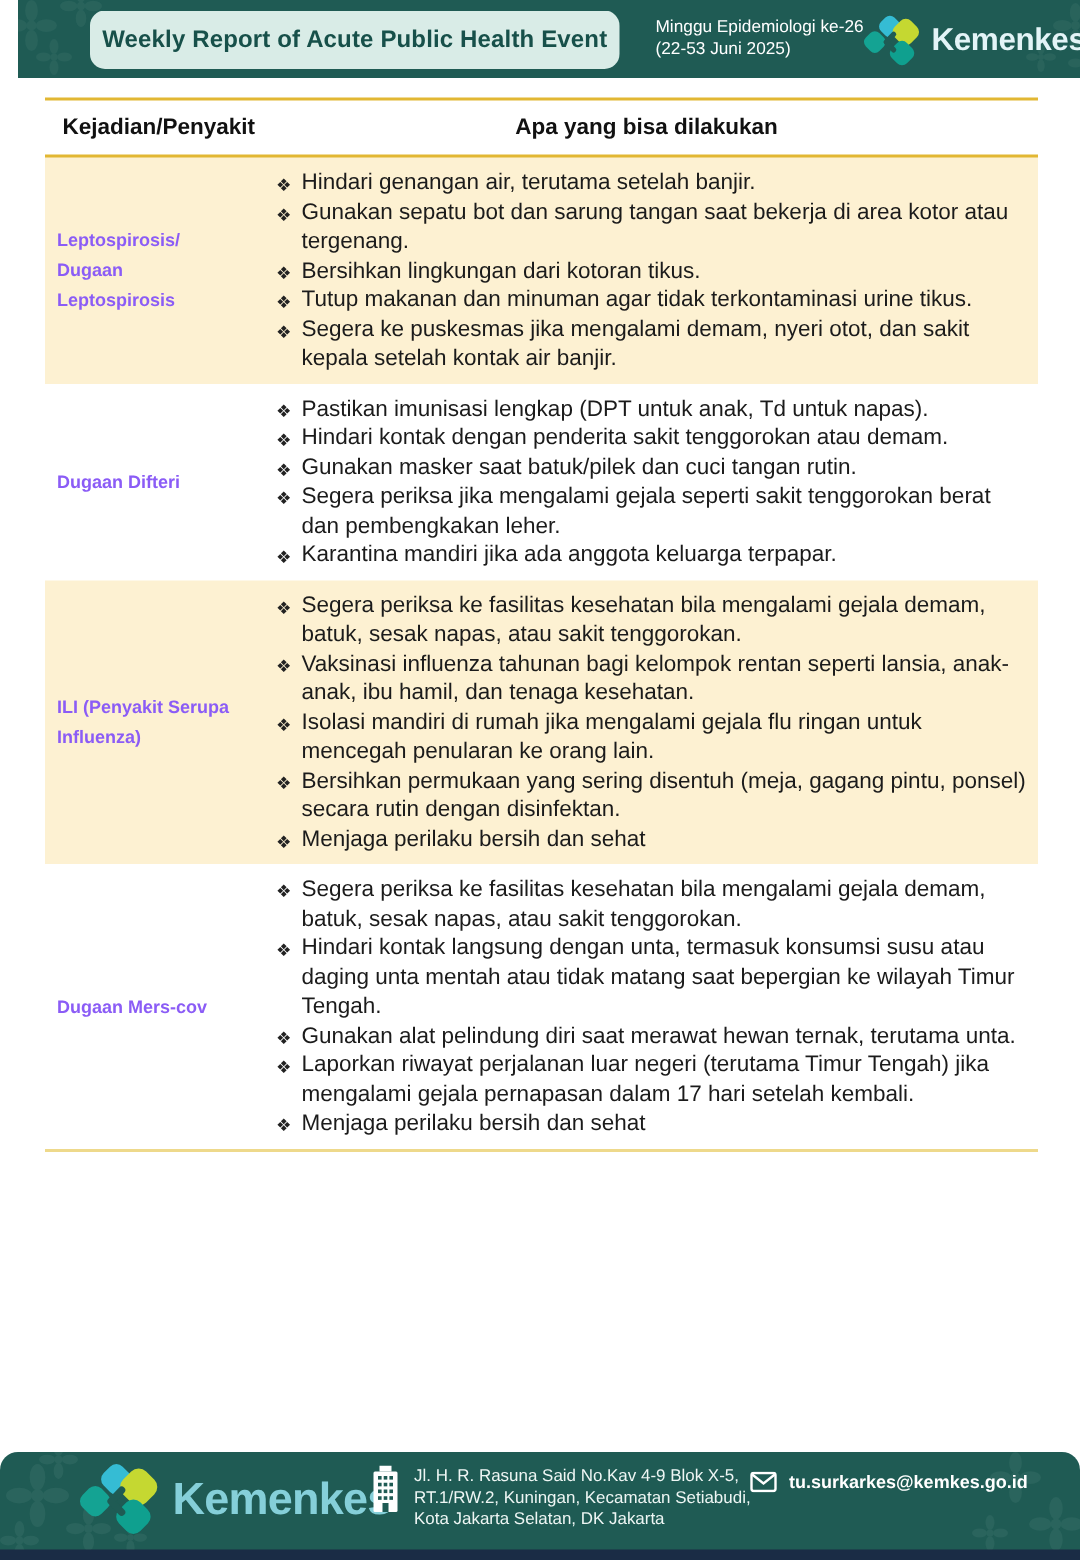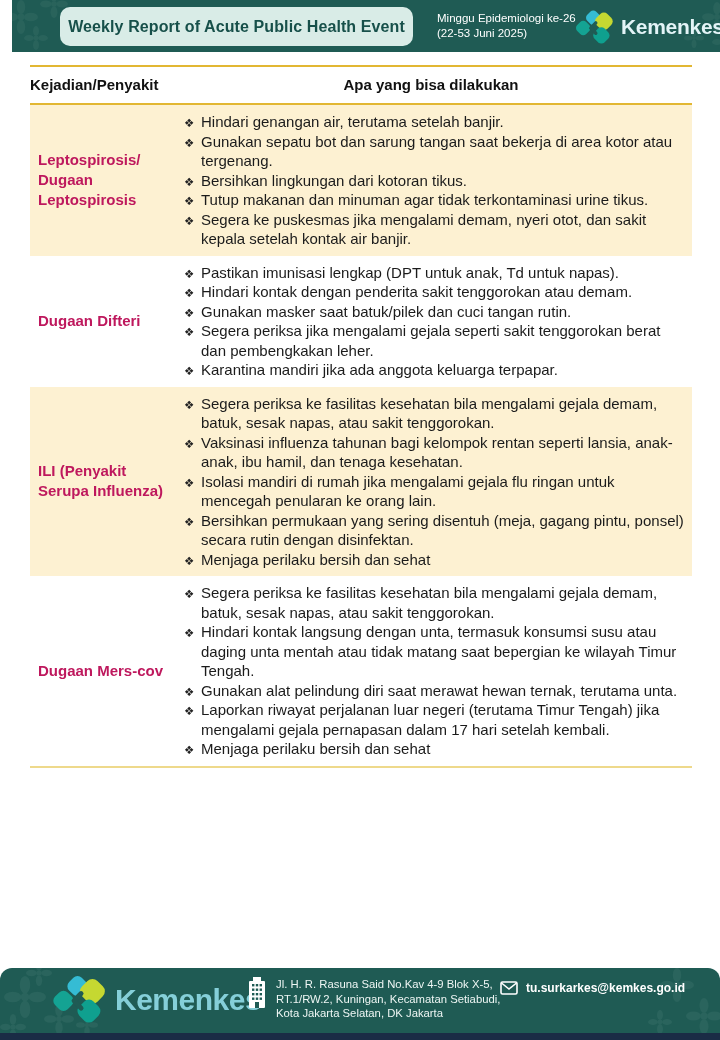--- a/index.html
+++ b/index.html
@@ -21,26 +21,26 @@
   .title-pill span{color:var(--pill-text);font-weight:bold;font-size:16px;letter-spacing:.1px;}
   .week{position:absolute;left:425px;top:11px;color:#fff;font-size:11.5px;line-height:14.5px;}
   .brand{position:absolute;left:563px;top:8px;display:flex;align-items:center;gap:6px;height:38px;}
   .brand svg.mark{width:40px;height:37px;}
   .brand .wordmark{color:var(--wordmark-header);font-weight:bold;font-size:21px;letter-spacing:-.3px;}
 
   
   .report-table{position:absolute;left:30px;top:65px;width:662px;border-collapse:collapse;color:var(--ink);}
   .report-table thead th{border-top:2px solid var(--gold);border-bottom:2px solid var(--gold);
     font-size:15px;font-weight:bold;padding:9px 0 10px;color:#111;}
-  th.col-disease{width:140px;text-align:left;padding-left:8px;}
+  th.col-disease{width:140px;text-align:right;padding-left:8px;}
   th.col-actions{text-align:center;}
   tbody tr.highlight{background:var(--cream);}
   tbody tr:last-child{border-bottom:2px solid var(--gold-light);}
-  td.disease-cell{width:140px;vertical-align:middle;font-weight:bold;font-size:15px;line-height:20px;
-    padding:8px 6px 8px 8px;color:#be185d;}
+  td.disease-cell{width:140px;vertical-align:middle;font-weight:bold;font-size:12px;line-height:20px;
+    padding:8px 6px 8px 8px;color:#8b5cf6;}
   td.actions-cell{vertical-align:middle;padding:7px 6px 7px 14px;}
   ul.actions-list{margin:0;padding:0;list-style:none;font-size:15px;line-height:19.5px;}
   ul.actions-list li{position:relative;padding-left:17px;}
   .bullet{position:absolute;left:0;top:2px;font-size:11.5px;font-family:"DejaVu Sans",sans-serif;color:#222;}
 
   
   .footer{position:absolute;left:0;bottom:0;width:720px;height:72px;background:var(--band);
     border-radius:12px 12px 0 0;}
   .footer .deco{position:absolute;inset:0;pointer-events:none;border-radius:12px 12px 0 0;overflow:hidden;}
   .footer-brand{position:absolute;left:52px;top:6px;display:flex;align-items:center;gap:7px;}

